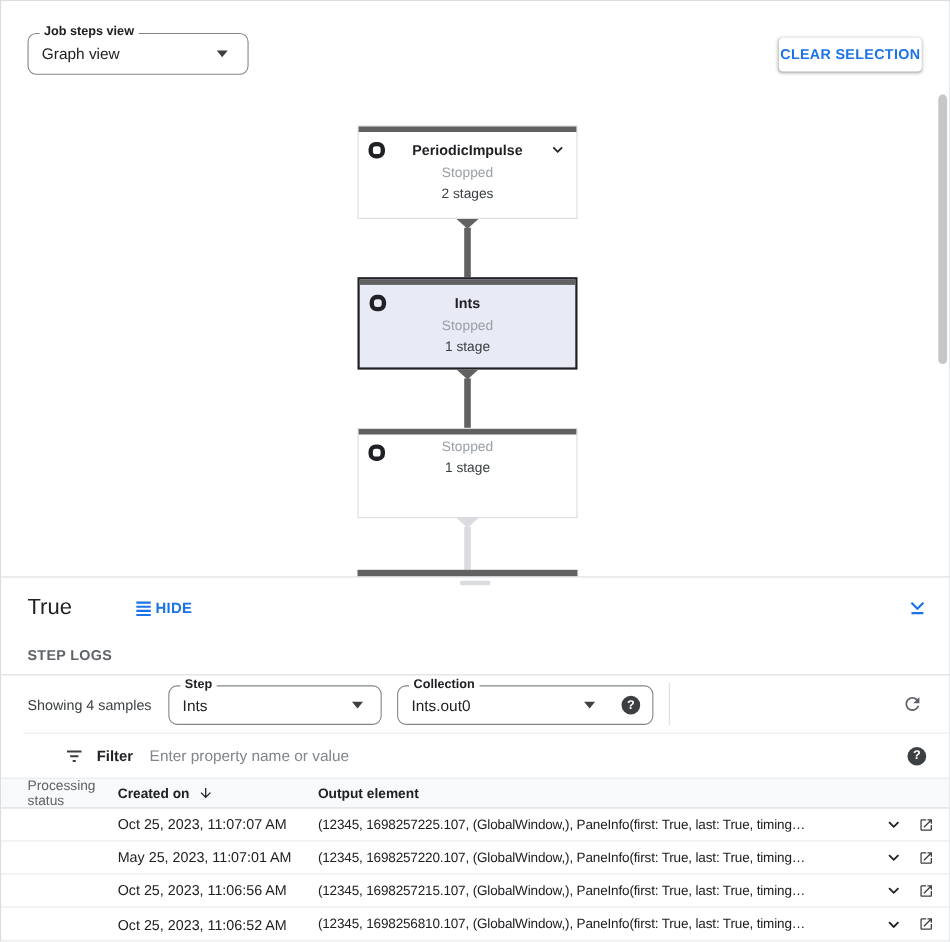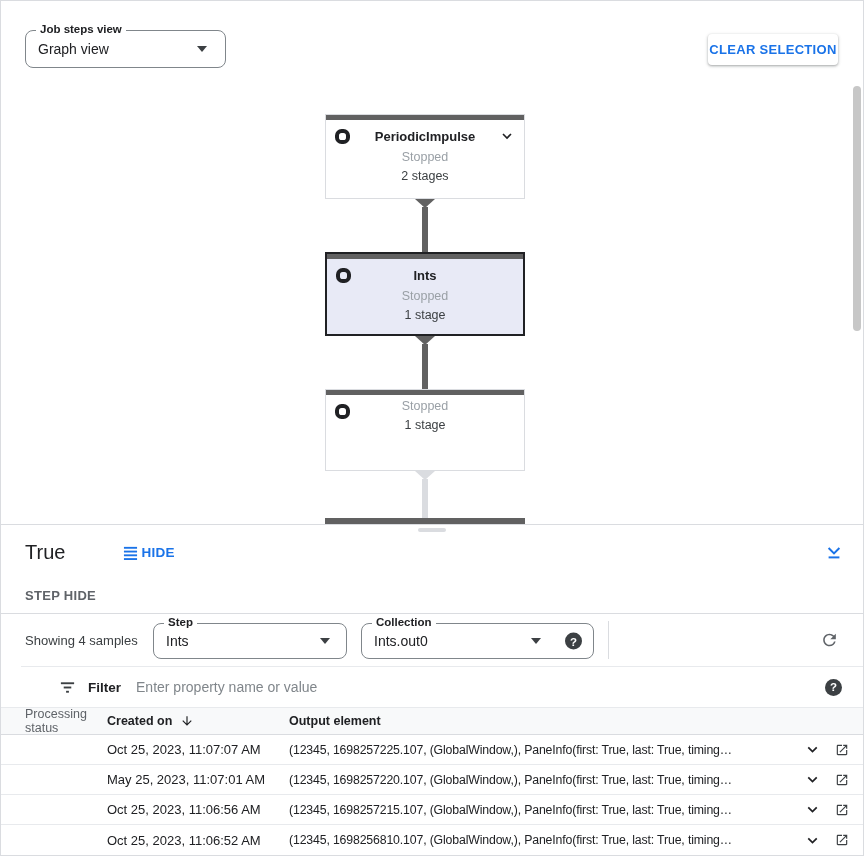--- a/index.html
+++ b/index.html
@@ -213,21 +213,21 @@
       </button>
       <button class="collapse-btn">
         <svg width="18" height="18" viewBox="0 0 20 20">
             <path d="M4 5.5l6 6 6-6" fill="none" stroke="#1a73e8" stroke-width="2.2"></path>
             <line x1="4" y1="16" x2="16" y2="16" stroke="#1a73e8" stroke-width="2.2"></line>
           </svg>
       </button>
     </div>
 
     <div class="tabs-row">
-      <div class="tab">STEP HIDE</div>
+      <div class="tab">STEP LOGS</div>
     </div>
 
     <div class="sampling-bar">
       <span class="showing-text">Showing 4 samples</span>
 
       <div class="select-outlined step-select">
         <span class="flabel">Step</span>
         <span class="sval">Ints</span>
         <span class="dd-arrow"></span>
       </div>

